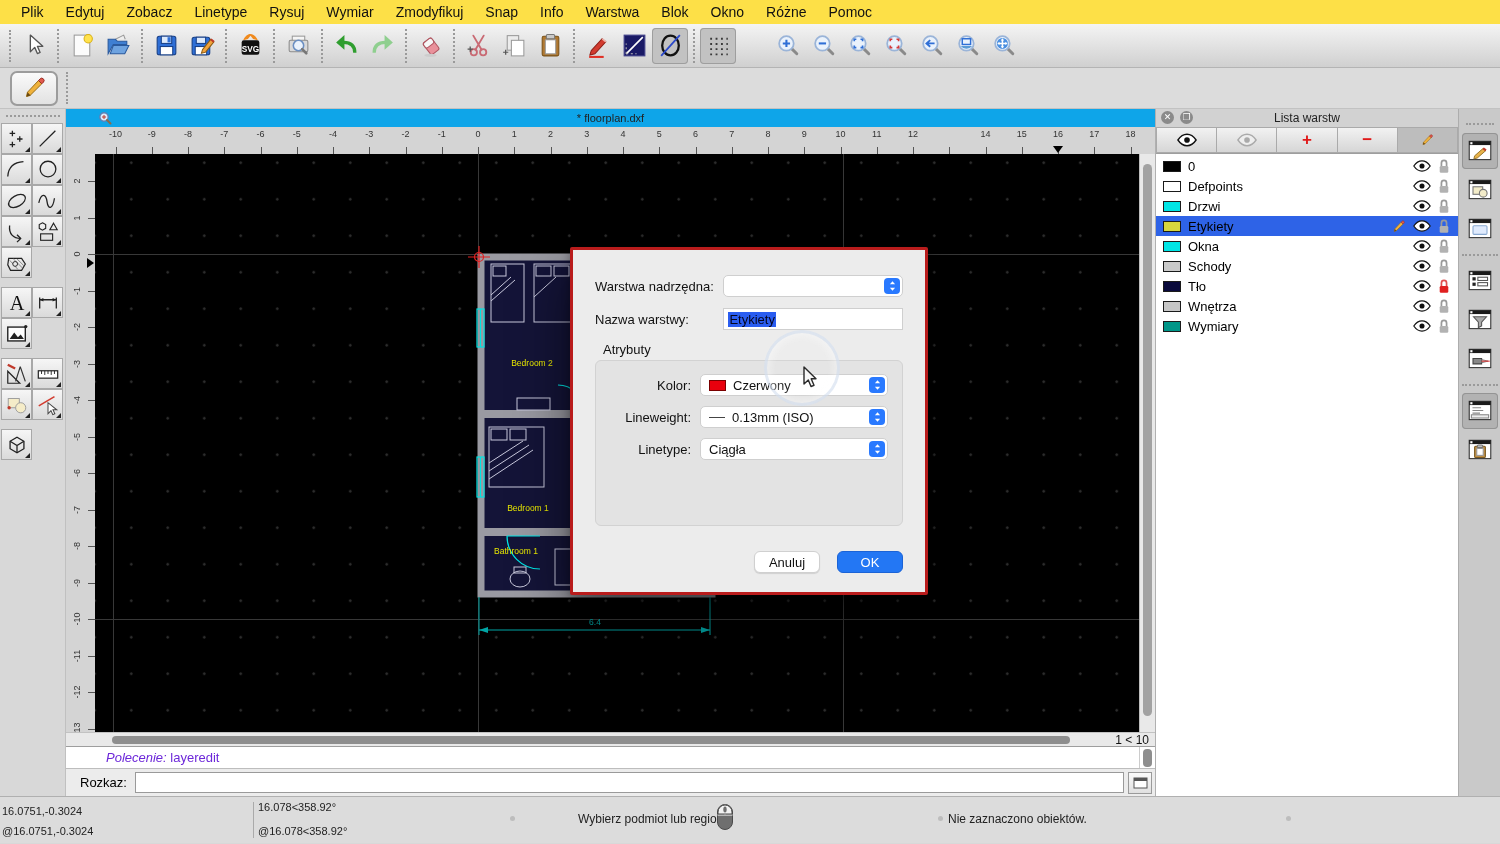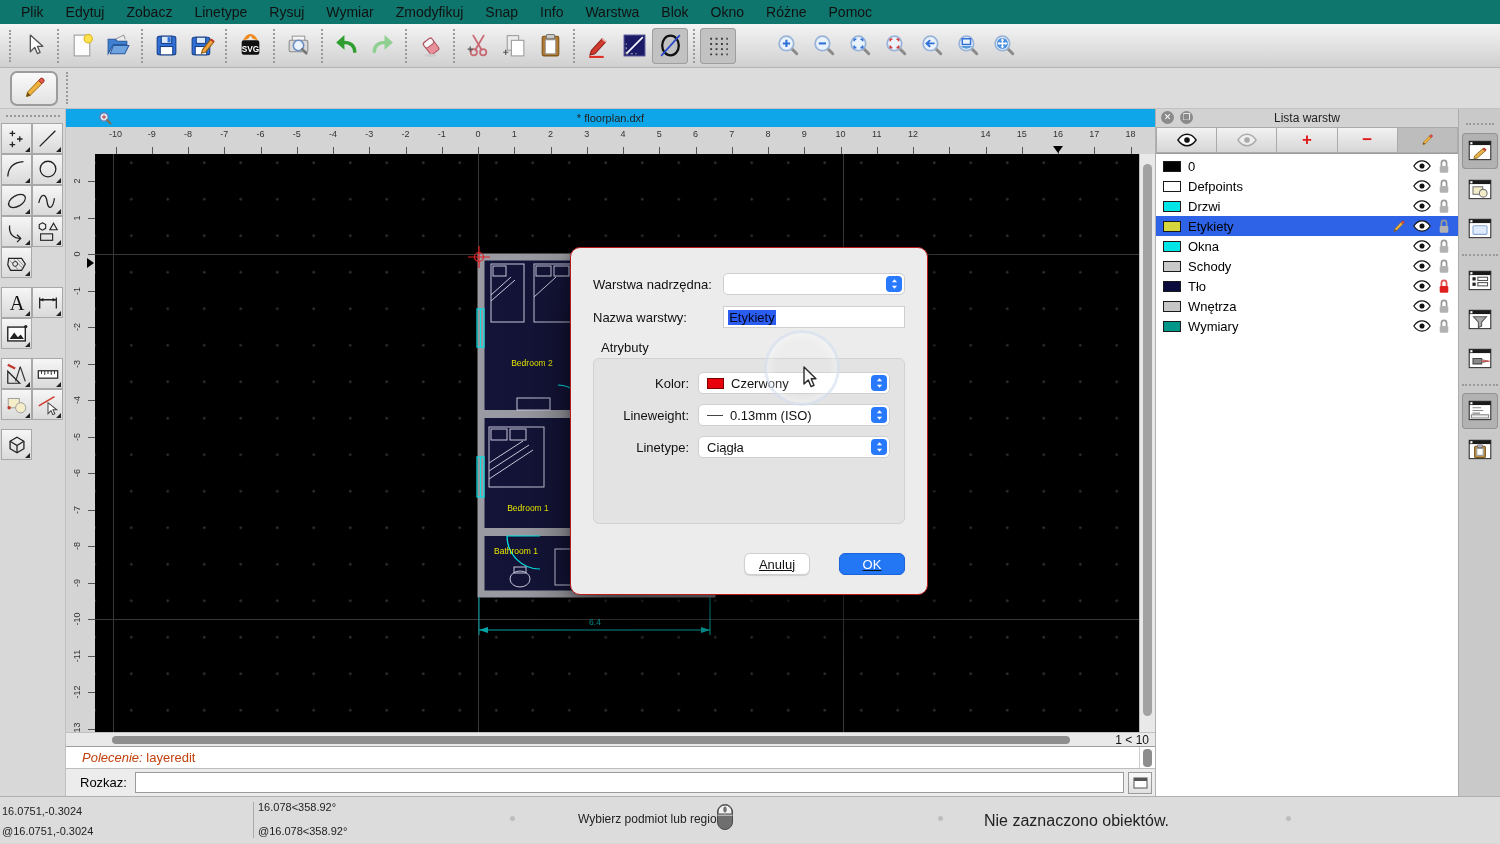--- a/index.html
+++ b/index.html
@@ -1,21 +1,21 @@
 <!DOCTYPE html>
 <html><head>
 <meta charset="utf-8">
 <style>
   * { margin:0; padding:0; box-sizing:border-box; }
   html,body { width:1500px; height:844px; }
   body { font-family:"Liberation Sans", sans-serif; background:#d8d8d8; overflow:hidden; }
   #page { position:relative; width:1500px; height:844px; background:#d8d8d8; }
 
   
-  #menubar { height:24px; background:#0f766e; display:flex; align-items:center; padding-left:10px; }
+  #menubar { height:24px; background:#fde047; display:flex; align-items:center; padding-left:10px; }
   .menu-item { font-size:14px; color:#111; padding:0 11px; white-space:nowrap; }
 
   
   #toolbar1 { height:44px; background:linear-gradient(#f4f4f4,#d0d0d0); border-bottom:1px solid #b4b4b4;
               display:flex; align-items:center; padding:0 4px; }
   .tb-handle { border-left:2px dotted #9a9a9a; height:32px; margin:0 5px; }
   .tb-sep { border-left:2px dotted #9a9a9a; height:34px; margin:0 5px; }
   .tb-space { width:34px; }
   .tb-btn { width:36px; height:36px; background:transparent; border:none; display:flex; align-items:center;
             justify-content:center; border-radius:4px; }
@@ -79,21 +79,21 @@
   #vscroll { width:16px; background:#e9e9e9; border-left:1px solid #bcbcbc; position:relative; }
   #vscroll .thumb { position:absolute; left:3px; width:9px; top:10px; height:552px; background:#a2a2a2; border-radius:5px; }
 
   #hscrollrow { height:14px; display:flex; align-items:center; background:#e9e9e9; border-top:1px solid #c2c2c2; }
   #hscroll-track { margin-left:24px; flex:1; height:12px; position:relative; }
   #hscroll-thumb { position:absolute; left:22px; top:2px; width:958px; height:8px; background:#8e8e8e; border-radius:4px; }
   #page-indicator { width:48px; text-align:right; padding-right:6px; font-size:12px; color:#111; }
 
   #historyrow { height:23px; background:#fff; border-top:1px solid #9e9e9e; border-bottom:1px solid #bdbdbd;
                 display:flex; align-items:center; }
-  #history-text { padding-left:16px; font-size:13px; color:#c2410c; }
+  #history-text { padding-left:40px; font-size:13px; color:#6d28d9; }
   #history-text .lbl { font-style:italic; }
   #history-vscroll { margin-left:auto; width:16px; height:100%; border-left:1px solid #ccc; position:relative; }
   #history-vscroll .thumb { position:absolute; left:3px; top:2px; width:9px; height:18px; background:#8e8e8e; border-radius:4px; }
 
   #promptrow { height:27px; background:#ececec; display:flex; align-items:center; padding:0 3px 0 14px; }
   #prompt-label { font-size:13px; color:#000; margin-right:8px; }
   #prompt-input { flex:1; height:21px; background:#fff; border:1px solid #9a9a9a; }
   #prompt-btn { width:24px; height:22px; margin-left:4px; background:linear-gradient(#fafafa,#e0e0e0);
                 border:1px solid #9a9a9a; display:flex; align-items:center; justify-content:center; }
   #prompt-btn svg { width:15px; height:12px; }
@@ -130,21 +130,21 @@
   .dock-sep { width:36px; margin:7px auto; border-top:2px dotted #9a9a9a; }
 
   
   #statusbar { height:47px; position:relative; background:#dcdcdc; border-top:1px solid #b0b0b0; font-size:11px; color:#222; }
   .sb { position:absolute; white-space:nowrap; }
   .sb-dot { position:absolute; width:5px; height:5px; border-radius:50%; background:#bdbdbd; }
   #sb-div { position:absolute; left:253px; top:5px; height:36px; border-left:1px solid #aaa; }
 
   
   #dialog { position:absolute; left:570px; top:247px; width:358px; height:348px; background:#ececec;
-            border:1px solid #b91c1c; border-radius:10px; box-shadow:0 22px 55px rgba(0,0,0,.55), 0 2px 8px rgba(0,0,0,.3);
+            border:3px solid #b91c1c; border-radius:2px; box-shadow:0 22px 55px rgba(0,0,0,.55), 0 2px 8px rgba(0,0,0,.3);
             z-index:50; font-size:13px; color:#111; }
   .dlg-row { display:flex; align-items:center; margin:0 22px; }
   .dlg-row.r1 { margin-top:25px; }
   .dlg-row.r2 { margin-top:11px; }
   .dlg-label { width:131px; }
   .dlg-control { position:relative; width:183px; height:22px; background:#fff; border:1px solid #cfcfcf;
                  border-radius:5px; display:flex; align-items:center; padding:0 22px 0 7px; }
   .dlg-stepper { position:absolute; right:2px; top:2px; width:16px; height:16px; background:#2979ff; border-radius:4px;
                  display:flex; align-items:center; justify-content:center; }
   .dlg-stepper svg { width:9px; height:12px; }
@@ -154,21 +154,21 @@
   #attr-box { margin:0 22px; height:166px; background:#e3e3e3; border:1px solid #d2d2d2; border-radius:6px; padding-top:13px; }
   .attr-row { display:flex; align-items:center; margin:0 14px 10px 0; }
   .attr-label { width:95px; text-align:right; margin-right:9px; }
   .attr-control { position:relative; flex:1; height:22px; background:#fff; border:1px solid #cfcfcf; border-radius:5px;
                   display:flex; align-items:center; gap:7px; padding:0 22px 0 8px; }
   #color-swatch { width:17px; height:11px; border:1px solid #7a0000; flex:none; }
   .lw-line { width:16px; border-top:1.5px solid #444; flex:none; }
   .chk-row { display:flex; align-items:center; gap:7px; margin:0 0 7px 30px; }
   .chk-box { width:15px; height:15px; background:#2979ff; border-radius:4px; display:flex; align-items:center; justify-content:center; }
   .chk-box svg { width:11px; height:11px; }
-  #dlg-buttons { position:absolute; right:22px; bottom:19px; display:flex; gap:29px;text-decoration:underline; }
+  #dlg-buttons { position:absolute; right:22px; bottom:19px; display:flex; gap:17px; }
   .dlg-btn { width:66px; height:22px; border-radius:6px; font-size:13px; display:flex; align-items:center; justify-content:center; }
   #btn-cancel { background:#fff; border:1px solid #d0d0d0; box-shadow:0 1px 1px rgba(0,0,0,.12); color:#111; }
   #btn-ok { background:#2377f4; border:1px solid #1b63d6; color:#fff; }
 
   
   #click-bubble { position:absolute; left:764px; top:330px; width:76px; height:76px; border-radius:50%;
       border:3px solid rgba(205,218,236,.55); z-index:60;
       background:radial-gradient(circle, rgba(255,255,255,.07) 52%, rgba(255,255,255,.26) 70%, rgba(170,190,220,.12) 100%);
       box-shadow:inset 0 0 10px rgba(255,255,255,.25); }
   #pointer { position:absolute; left:799px; top:366px; width:20px; height:24px; z-index:61; }
@@ -1034,21 +1034,21 @@
     <span class="sb" style="left:716px;top:6px">
       <svg width="18" height="28" viewBox="0 0 18 28">
           <rect x="1.5" y="1.5" width="15" height="25" rx="7.5" fill="#6f6f6f" stroke="#4a4a4a"></rect>
           <path d="M1.5 12h15" stroke="#fff" stroke-width="1"></path>
           <path d="M9 1.5V12" stroke="#fff" stroke-width="1"></path>
           <path d="M2 11V9a7 7 0 0 1 14 0v2z" fill="#f2f2f2" stroke="#4a4a4a"></path>
           <ellipse cx="9" cy="6.5" rx="1.7" ry="3" fill="#6f6f6f"></ellipse>
         </svg>
     </span>
     <span class="sb-dot" style="left:938px;top:19px"></span>
-    <span class="sb" style="left:984px;top:15px;font-size:16px">Nie zaznaczono obiektów.</span>
+    <span class="sb" style="left:948px;top:15px;font-size:12px">Nie zaznaczono obiektów.</span>
     <span class="sb-dot" style="left:1286px;top:19px"></span>
   </div>
 
   <div id="dialog">
     <div class="dlg-row r1">
       <span class="dlg-label">Warstwa nadrzędna:</span>
       <div class="dlg-control">
         <span></span>
         <span class="dlg-stepper">
           <svg viewBox="0 0 10 14">

